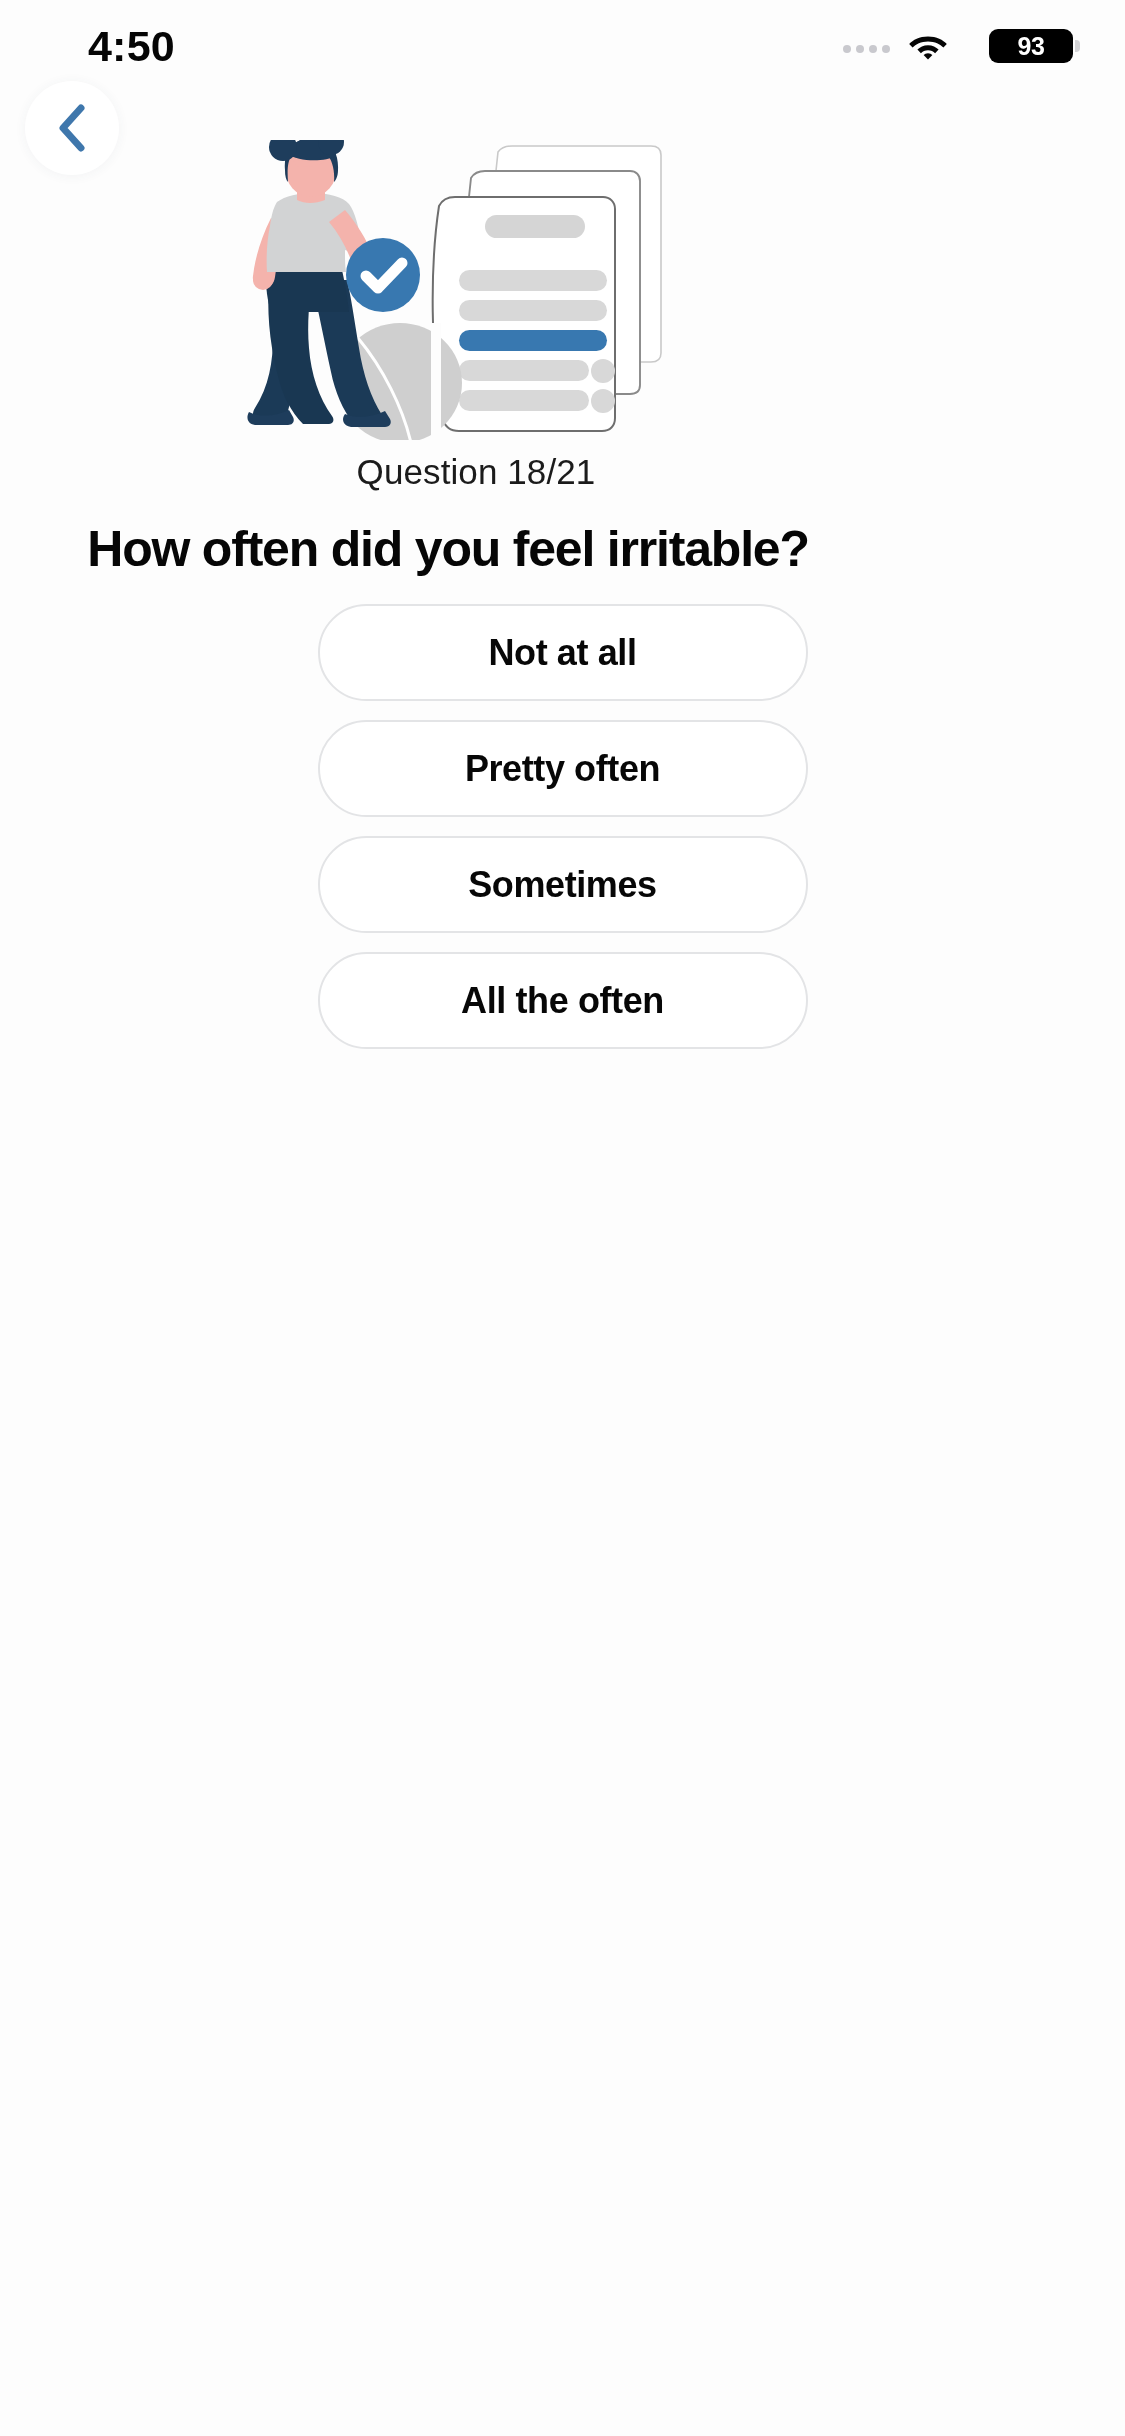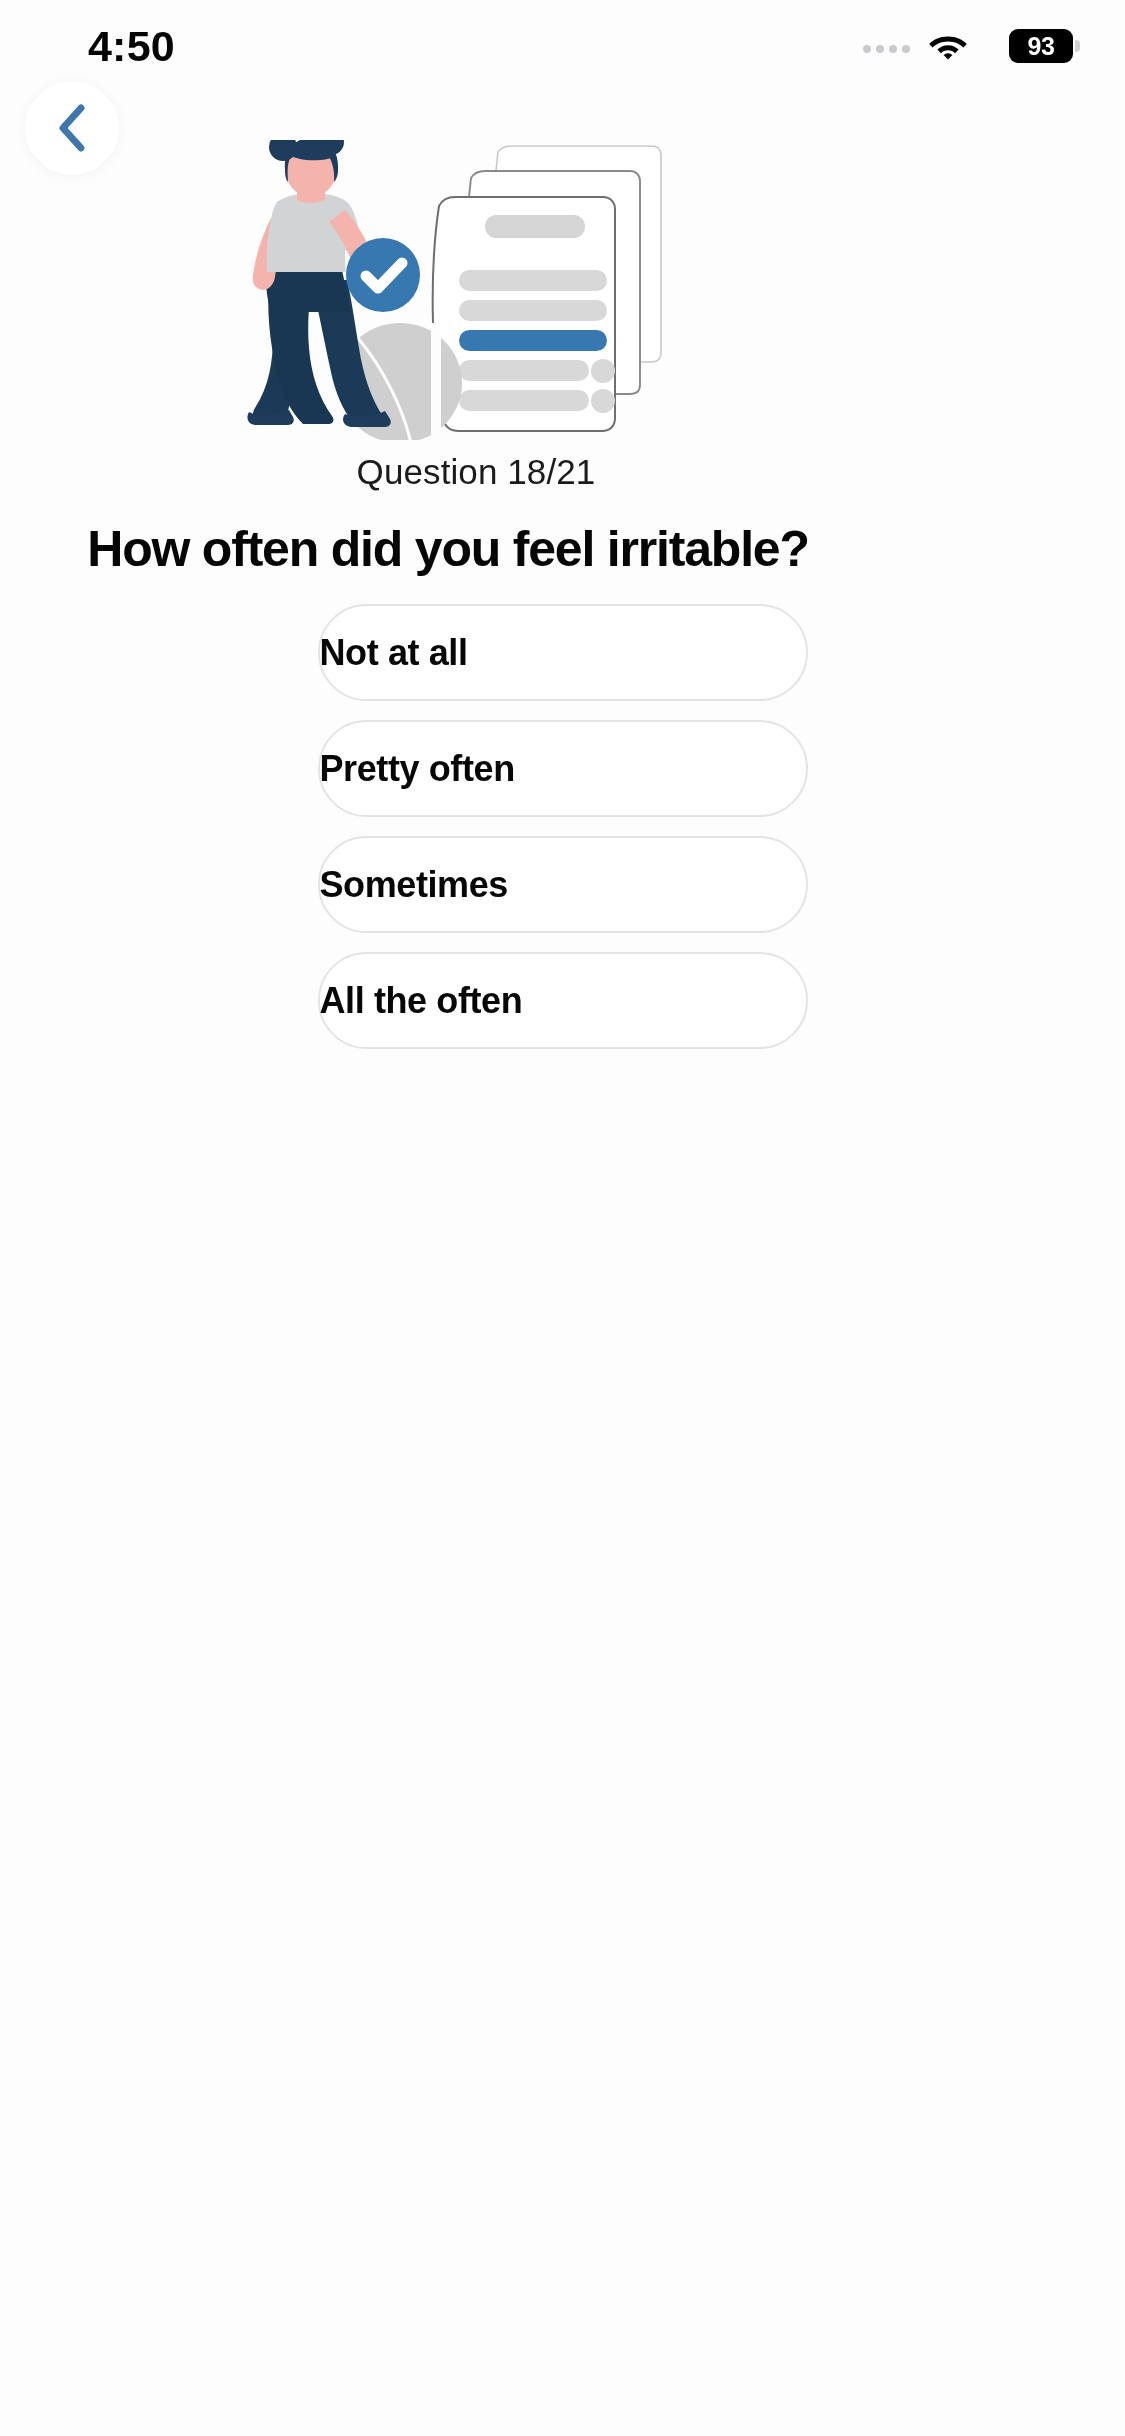--- a/index.html
+++ b/index.html
@@ -17,21 +17,21 @@
   .sb-time {
     position:absolute; left:88px; top:22px;
     font-size:43px; font-weight:600; color:#050505; letter-spacing:0.2px;
   }
   .sb-right { position:absolute; right:52px; top:26px; display:flex; align-items:center; gap:18px; height:40px; }
   .sb-dots { display:flex; align-items:flex-end; gap:5px; height:14px; }
   .sb-dots i { display:block; width:8px; height:8px; border-radius:50%; background:#C9C9CE; }
   .sb-wifi { position:relative; width:40px; height:30px; }
   .sb-wifi svg { display:block; }
   .sb-batt {
-    position:relative; width:64px; height:34px; border-radius:9px; background:#000;
+    position:relative; width:84px; height:34px; border-radius:9px; background:#000;
     display:flex; align-items:center; justify-content:center;margin-left:23px;
   }
   .sb-batt span { font-size:25px; font-weight:700; color:#fff; letter-spacing:-0.5px; line-height:1; }
   .sb-batt::after {
     content:""; position:absolute; right:-7px; top:11px; width:5px; height:12px;
     border-radius:0 4px 4px 0; background:#D3D3D6;
   }
 
   
   .back-btn {
@@ -56,21 +56,21 @@
     position:absolute; left:0; top:519px; width:896px; text-align:center;
     font-size:50px; font-weight:700; color:#060606; letter-spacing:-1.2px;
     line-height:1.2; padding:0 24px;
   }
 
   
   .answers { position:absolute; left:0; top:604px; width:1125px; }
   .answer {
     width:490px; height:97px; margin:0 auto 19px auto;
     border:2px solid #E3E4E6; border-radius:52px; background:#FFFFFF;
-    display:flex; align-items:center; 
+    display:flex; align-items:center; justify-content:center;
     cursor:pointer;
   }
   .answer-label {
     font-size:36px; font-weight:700; color:#070707; letter-spacing:-0.4px;
   }
 </style>
 </head>
 <body>
 
 <div id="screen">

